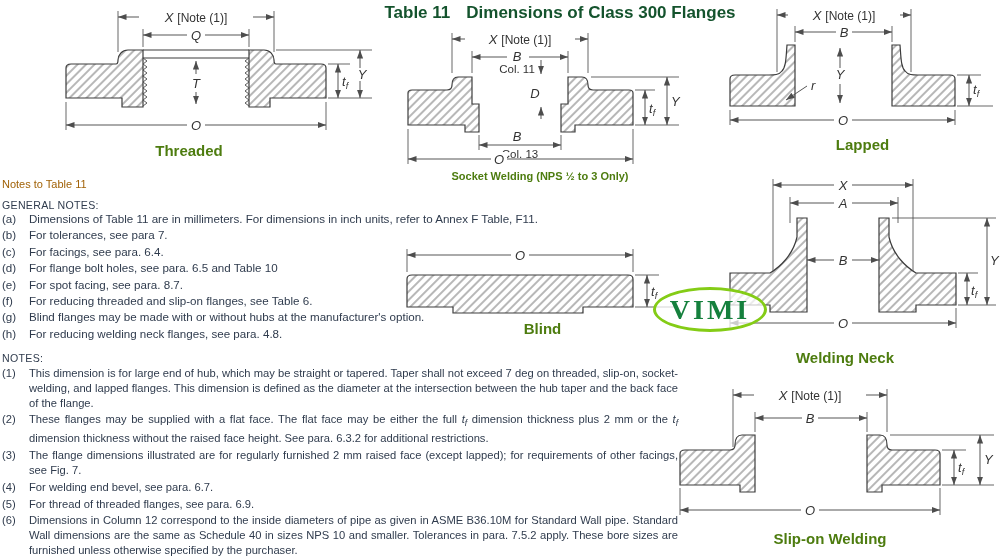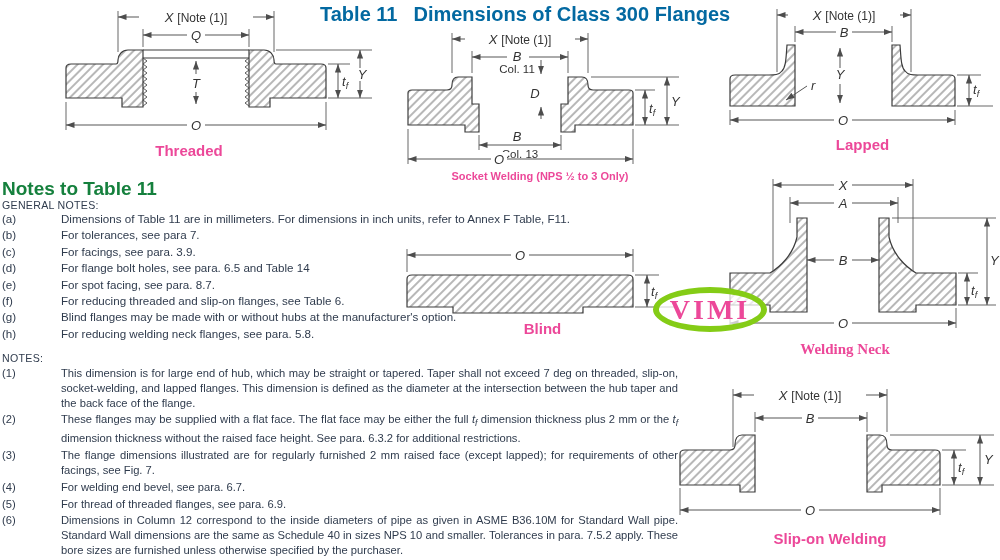--- a/index.html
+++ b/index.html
@@ -1,57 +1,57 @@
 <!DOCTYPE html>
 <html><head>
 <meta charset="utf-8">
 <style>
   * { margin:0; padding:0; box-sizing:border-box; }
   html,body { width:1000px; height:560px; }
   body { position:relative; background:#fff; overflow:hidden;
          font-family:"Liberation Sans", sans-serif; color:#2f3b4d; }
   .abs { position:absolute; }
-  .page-title { font-size:20px; font-weight:bold; color:#0369a1; }
+  .page-title { font-size:17px; font-weight:bold; color:#14532d; text-align:center; }
   .page-title .gap { display:inline-block; width:16px; }
-  .sec-heading { font-size:19px; font-weight:bold; color:#15803d; }
+  .sec-heading { font-size:11px; font-weight:normal; color:#a16207; }
   .subhead { font-size:10.6px; color:#2f3b4d; letter-spacing:0.3px; }
   .note-list { }
   .gn .note-item { font-size:11.6px; line-height:16.4px; }
   .nn .note-item { font-size:11.2px; line-height:14.8px; margin-bottom:2px; }
   .note-item { display:flex; }
   .note-item .marker { flex:none; width:27px; }
-  .note-item .text { flex:1; text-align:justify;margin-left:32px; }
+  .note-item .text { flex:1; text-align:justify; }
   .vi { font-style:italic; }
   sub { font-size:8.5px; font-style:italic; }
   .diagram { position:absolute; }
   .caption { position:absolute; left:0; width:100%; text-align:center;
-             font-weight:bold; font-size:15px; color:#ec4899; }
+             font-weight:bold; font-size:15px; color:#4d7c0f; }
   .caption.sm { font-size:11px; }
   
   svg text { font-family:"Liberation Sans", sans-serif; }
   .solid { stroke:#3c3c3c; stroke-width:1.2; }
   .out   { stroke:#3c3c3c; stroke-width:1.1; fill:none; }
   .thr   { stroke:#4a4a4a; stroke-width:0.9; fill:none; }
   .dim   { stroke:#4d4d4d; stroke-width:0.95; fill:none; }
   .ext   { stroke:#4d4d4d; stroke-width:0.85; fill:none; }
   .bg    { fill:#ffffff; }
   .ah    { fill:#4d4d4d; }
   .hatch { stroke:#707070; stroke-width:1; }
   .dim-lbl { font-style:italic; font-size:13px; fill:#333; text-anchor:middle; }
   .up    { font-style:normal; font-size:12px; }
   .small-lbl { font-style:normal; font-size:11.5px; fill:#333; text-anchor:middle; }
   .start { text-anchor:start; }
   .subt  { font-size:9px; font-style:italic; }
   
   .watermark { position:absolute; left:653px; top:287px; width:114px; height:45px;
-               border:6px solid #84cc16; border-radius:50%;
+               border:3px solid #84cc16; border-radius:50%;
                background:rgba(255,255,255,0.72);
                display:flex; align-items:center; justify-content:center;
                font-family:"Liberation Serif", serif; font-weight:bold;
-               font-size:28px; letter-spacing:3px; color:#ec4899; }
+               font-size:28px; letter-spacing:3px; color:#15803d; }
 </style>
 </head>
 <body>
 
 <div class="abs page-title" style="left:320px; top:3px; width:480px;"><span>Table 11</span><span class="gap"></span><span>Dimensions of Class 300 Flanges</span></div>
 
 <div class="diagram" style="left:0; top:2px; width:378px; height:158px;">
   <svg width="378" height="158" viewBox="0 0 378 158">
     <defs>
       <pattern id="t-h" width="6" height="6" patternUnits="userSpaceOnUse" patternTransform="rotate(45)">
@@ -202,41 +202,41 @@
   <div class="note-item">
       <span class="marker">(a)</span>
       <span class="text">Dimensions of Table 11 are in millimeters. For dimensions in inch units, refer to Annex F Table, F11.</span>
     </div>
   <div class="note-item">
       <span class="marker">(b)</span>
       <span class="text">For tolerances, see para 7.</span>
     </div>
   <div class="note-item">
       <span class="marker">(c)</span>
-      <span class="text">For facings, see para. 3.9.</span>
+      <span class="text">For facings, see para. 6.4.</span>
     </div>
   <div class="note-item">
       <span class="marker">(d)</span>
-      <span class="text">For flange bolt holes, see para. 6.5 and Table 14</span>
+      <span class="text">For flange bolt holes, see para. 6.5 and Table 10</span>
     </div>
   <div class="note-item">
       <span class="marker">(e)</span>
       <span class="text">For spot facing, see para. 8.7.</span>
     </div>
   <div class="note-item">
       <span class="marker">(f)</span>
       <span class="text">For reducing threaded and slip-on flanges, see Table 6.</span>
     </div>
   <div class="note-item">
       <span class="marker">(g)</span>
       <span class="text">Blind flanges may be made with or without hubs at the manufacturer's option.</span>
     </div>
   <div class="note-item">
       <span class="marker">(h)</span>
-      <span class="text">For reducing welding neck flanges, see para. 5.8.</span>
+      <span class="text">For reducing welding neck flanges, see para. 4.8.</span>
     </div>
 </div>
 
 <div class="diagram" style="left:405px; top:240px; width:275px; height:100px;">
   <svg width="275" height="100" viewBox="0 0 275 100">
     <defs>
       <pattern id="b-h" width="6" height="6" patternUnits="userSpaceOnUse" patternTransform="rotate(45)">
           <line class="hatch" x1="3" y1="0" x2="3" y2="6"></line>
         </pattern>
       <marker id="b-a" markerWidth="10" markerHeight="8" refX="8.5" refY="3.5" orient="auto-start-reverse" markerUnits="userSpaceOnUse">
@@ -296,21 +296,21 @@
       <text class="dim-lbl" x="153" y="163">O</text>
       <line class="ext" x1="202" y1="53" x2="306" y2="53"></line>
       <line class="ext" x1="268" y1="140" x2="306" y2="140"></line>
       <line class="ext" x1="268" y1="108" x2="288" y2="108"></line>
       <line class="dim" x1="297" y1="53" x2="297" y2="140" marker-start="url(#w-a)" marker-end="url(#w-a)"></line>
       <text class="dim-lbl start" x="300" y="100">Y</text>
       <line class="dim" x1="277" y1="108" x2="277" y2="140" marker-start="url(#w-a)" marker-end="url(#w-a)"></line>
       <text class="dim-lbl start" x="281" y="130"><tspan>t</tspan><tspan class="subt" dy="3">f</tspan></text>
     </g>
   </svg>
-  <div class="caption" style="top:176px;font-family:Liberation Serif, serif;">Welding Neck</div>
+  <div class="caption" style="top:184px;">Welding Neck</div>
 </div>
 
 <div class="abs subhead" style="left:2px; top:352px;">NOTES:</div>
 <div class="abs note-list nn" style="left:2px; top:366px; width:676px;">
   <div class="note-item">
       <span class="marker">(1)</span>
       <span class="text">This dimension is for large end of hub, which may be straight or tapered. Taper shall not exceed 7 deg on threaded, slip-on, socket-welding, and lapped flanges. This dimension is defined as the diameter at the intersection between the hub taper and the back face of the flange.</span>
     </div>
   <div class="note-item">
       <span class="marker">(2)</span>

